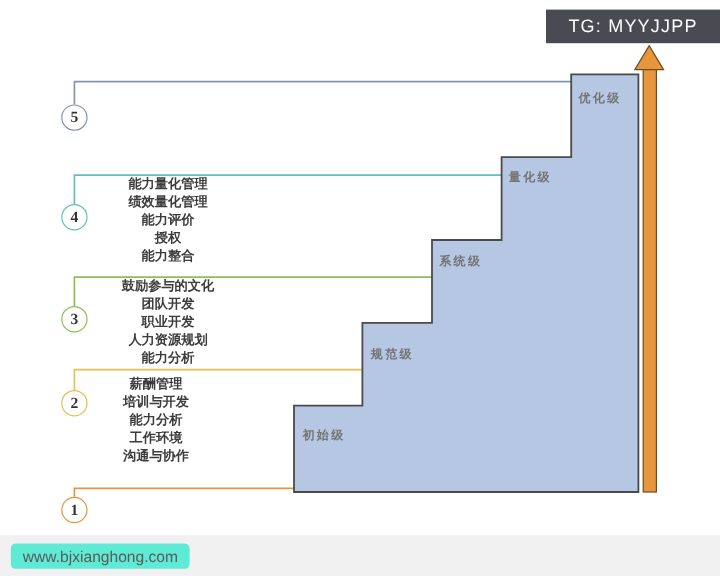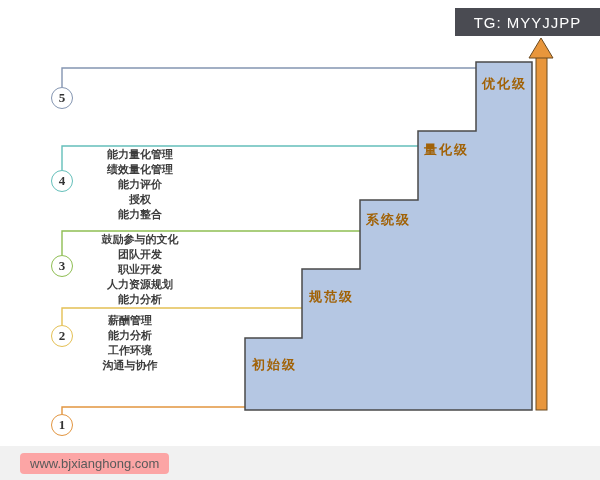--- a/index.html
+++ b/index.html
@@ -13,36 +13,36 @@
     position:absolute;width:22px;height:22px;border-radius:50%;
     border:1.5px solid #999;background:#ffffff;box-sizing:border-box;
     display:flex;align-items:center;justify-content:center;
     font-size:13px;color:#333;font-weight:bold;
   }
   .item-list{
     position:absolute;text-align:center;color:#3c3c3c;
     font-size:11px;line-height:15px;font-weight:bold;
   }
   .step-label{
-    position:absolute;font-size:13px;font-weight:bold;color:#a16207;
+    position:absolute;font-size:10px;font-weight:bold;color:#737373;
     letter-spacing:2px;white-space:nowrap;
   }
   .tg-box{
     position:absolute;top:8px;right:0;height:28px;min-width:145px;
     background:#4a4b52;color:#ffffff;font-size:15px;letter-spacing:1px;
     display:flex;align-items:center;justify-content:center;
     padding:12px 10px;box-sizing:border-box;
     font-family:"Liberation Sans","DejaVu Sans",sans-serif;
   }
   .bottom-bar{
     position:absolute;left:0;bottom:0;width:600px;height:34px;
     background:#f1f1f1;display:flex;align-items:center;
   }
   .site-pill{
-    margin-left:20px;background:#fca5a5;border-radius:4px;
+    margin-left:9px;background:#5eead4;border-radius:4px;
     padding:3px 10px;color:#5a5a5a;font-size:13px;
     font-family:"Liberation Sans","DejaVu Sans",sans-serif;
   }
 </style>
 </head>
 <body>
 
 <div class="canvas">
 
   <svg class="layer" width="600" height="480" viewBox="0 0 600 480">
@@ -77,20 +77,21 @@
   <div class="item-list" style="left:70px;top:232px;width:140px">
     <div>鼓励参与的文化</div>
     <div>团队开发</div>
     <div>职业开发</div>
     <div>人力资源规划</div>
     <div>能力分析</div>
   </div>
 
   <div class="item-list" style="left:60px;top:313px;width:140px">
     <div>薪酬管理</div>
+    <div>培训与开发</div>
     <div>能力分析</div>
     <div>工作环境</div>
     <div>沟通与协作</div>
   </div>
 
   <div class="step-label" style="left:252px;top:356px">初始级</div>
   <div class="step-label" style="left:309px;top:288px">规范级</div>
   <div class="step-label" style="left:366px;top:211px">系统级</div>
   <div class="step-label" style="left:424px;top:141px">量化级</div>
   <div class="step-label" style="left:482px;top:75px">优化级</div>

